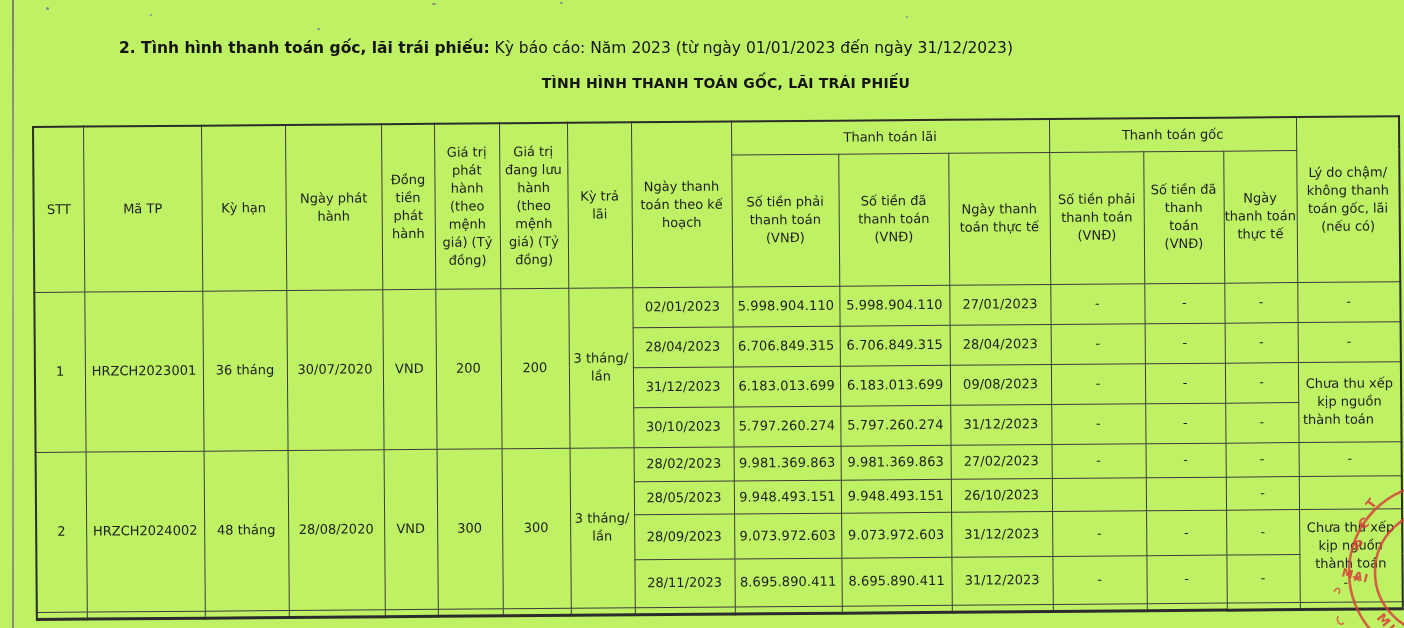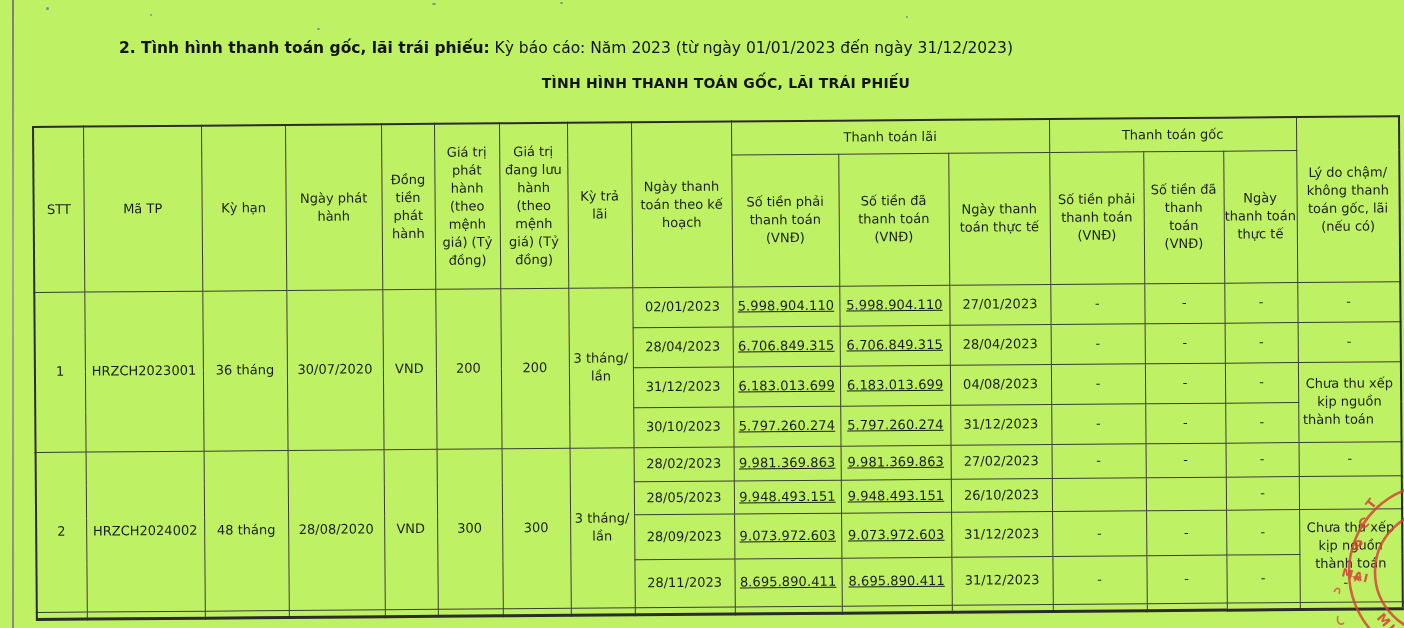--- a/index.html
+++ b/index.html
@@ -22,21 +22,21 @@
   .table-wrap { position:absolute; left:32px; top:126px; width:1367px;
     transform:rotate(-0.45deg); transform-origin:0 0; }
   table.report { border-collapse:collapse; table-layout:fixed; width:100%;
     border:2px solid #2c2c2c; border-bottom-width:3px; background:transparent; }
   .report th, .report td {
     border:1px solid #3c3c3c; padding:2px 4px; font-size:13px; font-weight:400;
     text-align:center; vertical-align:middle; line-height:1.38; color:#1d1d1d;
     overflow:hidden; word-wrap:break-word;
   }
   .report th.tight { padding-left:0; padding-right:0; }
-  .amt { font-size:13.4px; letter-spacing:.1px;text-decoration:underline; }
+  .amt { font-size:13.4px; letter-spacing:.1px; }
   .dash { text-align:right; padding-right:15px; }
   .dashr { text-align:right; padding-right:9px; }
   .reason-j { text-align:justify; text-align-last:left; padding:3px 8px; line-height:1.4; }
   .reason-r { text-align:right; padding:3px 7px 3px 4px; line-height:1.4; }
   .reason-r .reason-dash { padding-right:10px; margin-top:1px; }
   tr.hg1 { height:33px; } tr.hg2 { height:132px; }
   tr.h40 { height:40px; } tr.h34 { height:34px; } tr.h33 { height:33px; }
   tr.h45 { height:45px; } tr.h48 { height:48px; } tr.h7 { height:7px; }
 
   .stamp { position:absolute; left:1328px; top:460px; pointer-events:none; }
@@ -135,21 +135,21 @@
           <td>28/04/2023</td>
           <td class="dash">-</td>
           <td class="dash">-</td>
           <td class="dash">-</td>
           <td class="dashr">-</td>
         </tr>
         <tr class="h40">
           <td>31/12/2023</td>
           <td class="amt">6.183.013.699</td>
           <td class="amt">6.183.013.699</td>
-          <td>04/08/2023</td>
+          <td>09/08/2023</td>
           <td class="dash">-</td>
           <td class="dash">-</td>
           <td class="dash">-</td>
           <td rowspan="2" class="reason-j">Chưa thu xếp kịp nguồn thành toán</td>
         </tr>
         <tr class="h40">
           <td>30/10/2023</td>
           <td class="amt">5.797.260.274</td>
           <td class="amt">5.797.260.274</td>
           <td>31/12/2023</td>

